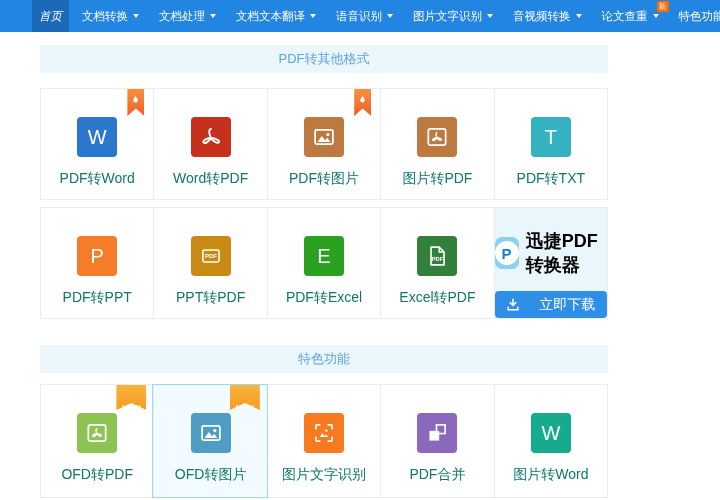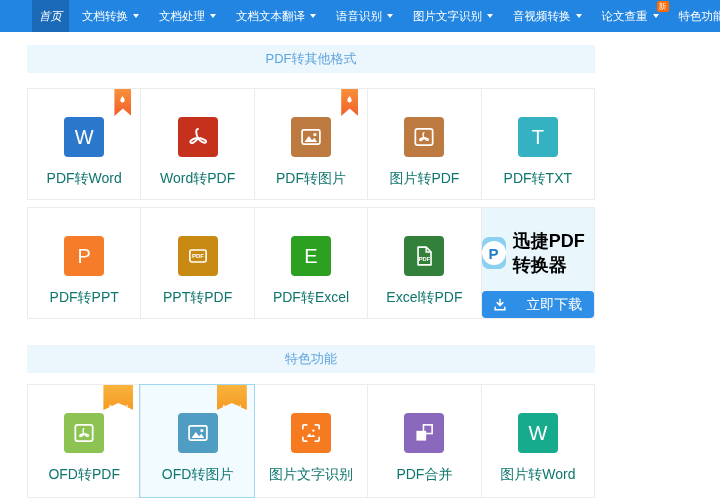--- a/index.html
+++ b/index.html
@@ -10,21 +10,21 @@
   .nav { height:32px; background:#2285e2; display:flex; align-items:stretch; padding-left:29px; }
   .nav-item { position:relative; display:flex; align-items:center; padding:0 7px; margin:0 3px;
     color:#fff; font-size:11.5px; white-space:nowrap; cursor:pointer; }
   .nav-item.active { background:#1a6ab8;font-style:italic; }
   .caret { width:0; height:0; border-left:3.5px solid transparent; border-right:3.5px solid transparent;
     border-top:4.5px solid #fff; margin-left:5px; }
   .nav-badge { position:absolute; top:1px; right:-3px; background:#ff6a00; color:#fff;
     font-size:8px; line-height:1; padding:2px 2px 1px; border-radius:2px; }
 
   
-  .wrap { width:568px; margin-left:27px; }
+  .wrap { width:568px; margin-left:40px; }
   .section-bar { height:28px; background:#ebf6fd; color:#5fa5dd; font-size:13px;
     display:flex; align-items:center; justify-content:center; }
   .bar1 { margin-top:13px; }
   .bar2 { margin-top:26px; }
 
   
   .row { display:flex; border:1px solid #ececec; background:#fff; }
   .row1 { margin-top:15px; height:112px; }
   .row2 { margin-top:7px;  height:112px; }
   .row3 { margin-top:11px; height:114px; }

